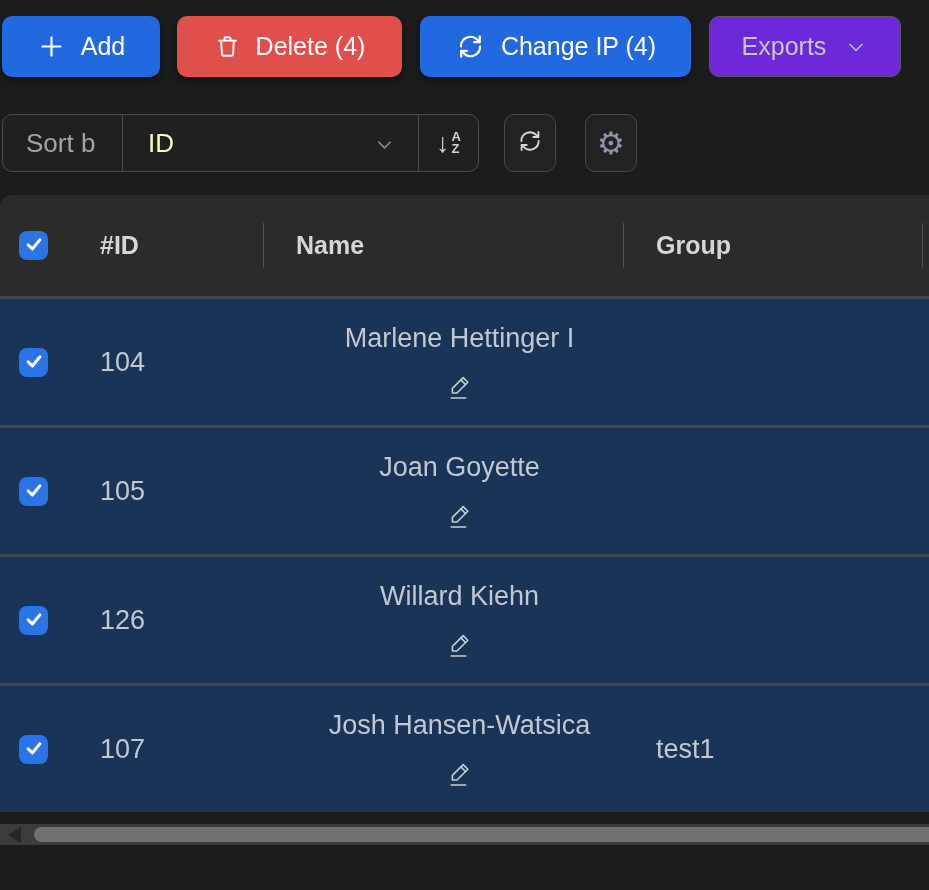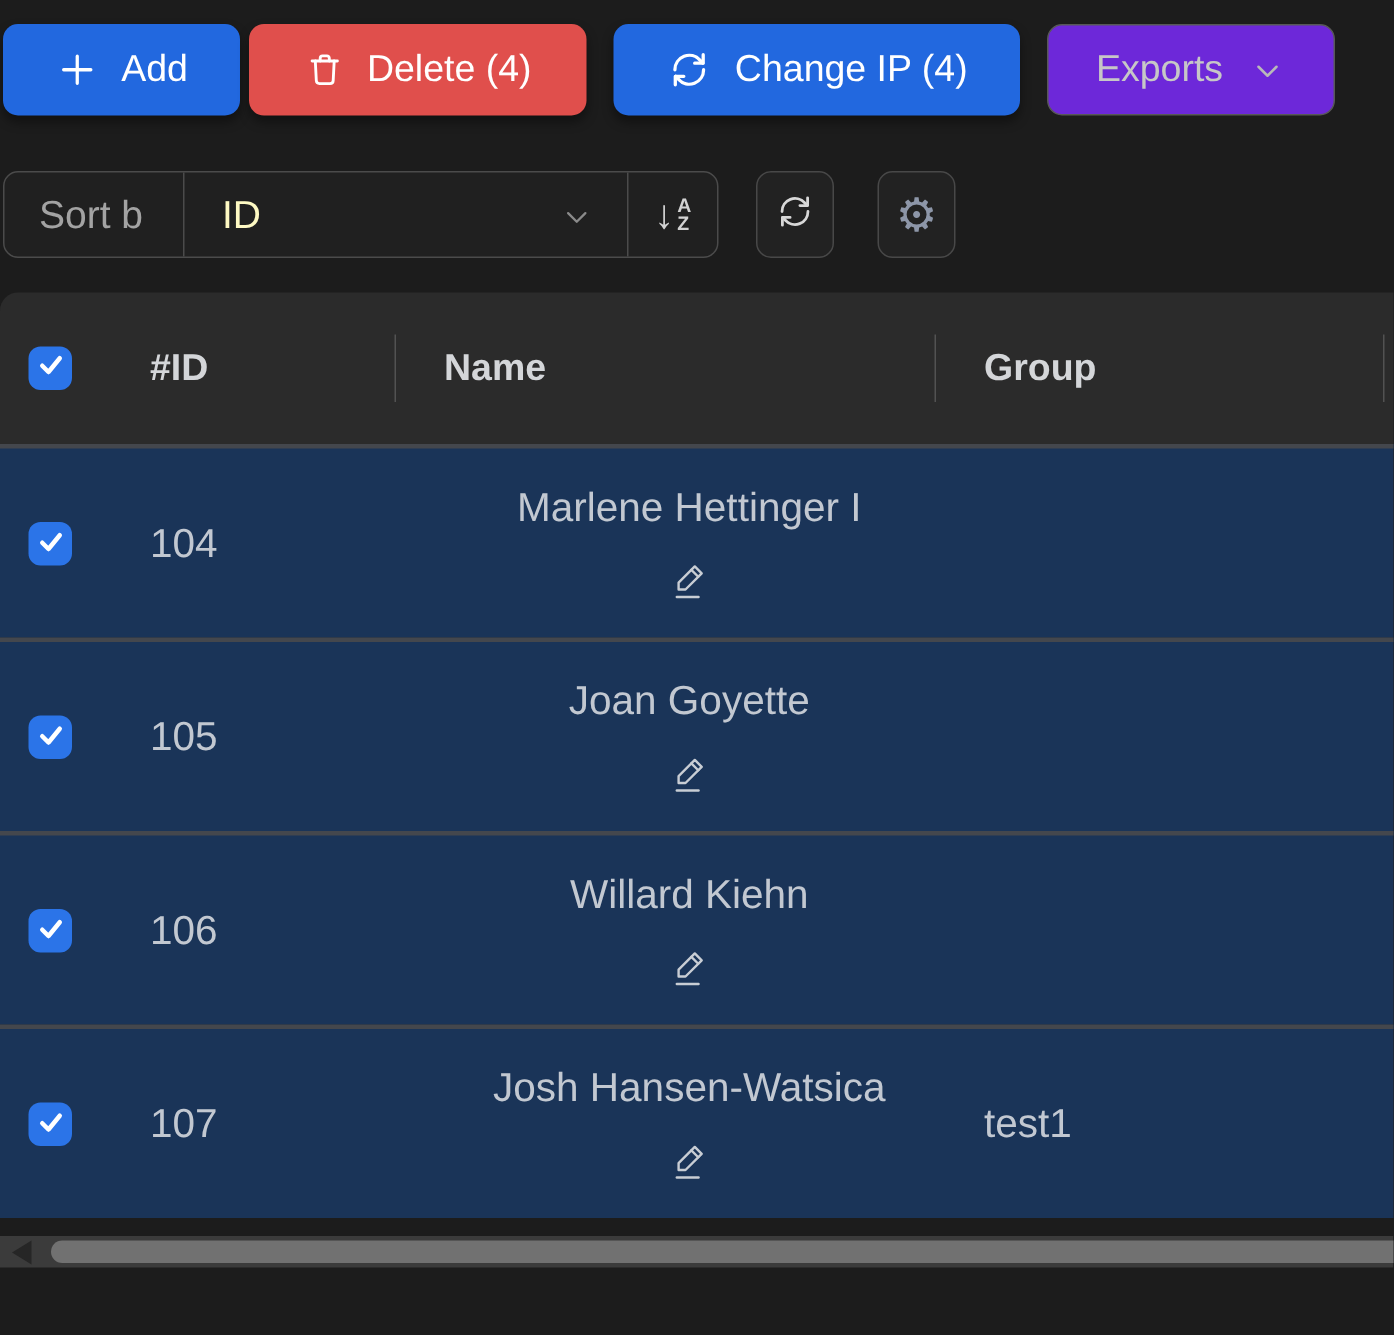--- a/index.html
+++ b/index.html
@@ -19,21 +19,21 @@
   }
   .btn {
     height: 61px; border: none; border-radius: 10px;
     display: flex; align-items: center; justify-content: center;
     gap: 15px; font-size: 25px; font-family: inherit;
     color: #ffffff; cursor: pointer;
     box-shadow: 0 4px 7px rgba(0,0,0,.4);
   }
   .btn-blue { background: #2268df; }
   .btn-red  { background: #e04f4c; }
-  .btn-add { width: 158px; margin-right: 6px; }
+  .btn-add { width: 158px; margin-right: 17px; }
   .btn-delete { width: 225px; margin-right: 18px; align-items: center; }
   .btn-changeip { width: 271px; margin-right: 18px; }
   .btn-exports {
     width: 192px; background: #6d28d9;
     border: 1px solid #585858; color: #c7c7c7;
     box-shadow: none; gap: 18px;
   }
   .btn svg { display: block; }
 
   
@@ -285,21 +285,21 @@
   <div class="row grid-cols">
     <div class="cbx-cell">
       <div class="checkbox">
         <span>
           <svg width="20" height="20" viewBox="0 0 24 24" fill="none" stroke="#ffffff" stroke-width="3.6" stroke-linecap="round" stroke-linejoin="round">
               <polyline points="5,13 10,18 19,7"></polyline>
             </svg>
         </span>
       </div>
     </div>
-    <div class="cell-id">106</div>
+    <div class="cell-id">126</div>
     <div class="name-wrap">
       <span>Willard Kiehn</span>
       <span class="edit-ic">
         <svg width="26" height="28" viewBox="0 0 26 28" fill="none" stroke="#c8cdd4" stroke-width="1.6" stroke-linecap="round" stroke-linejoin="round">
           <path d="M16.2 4.6l4.6 4.6L10 20H5.4v-4.6L16.2 4.6z"></path>
           <path d="M13.9 6.9l4.6 4.6"></path>
           <path d="M4.2 25h14.5"></path>
         </svg>
       </span>
     </div>

